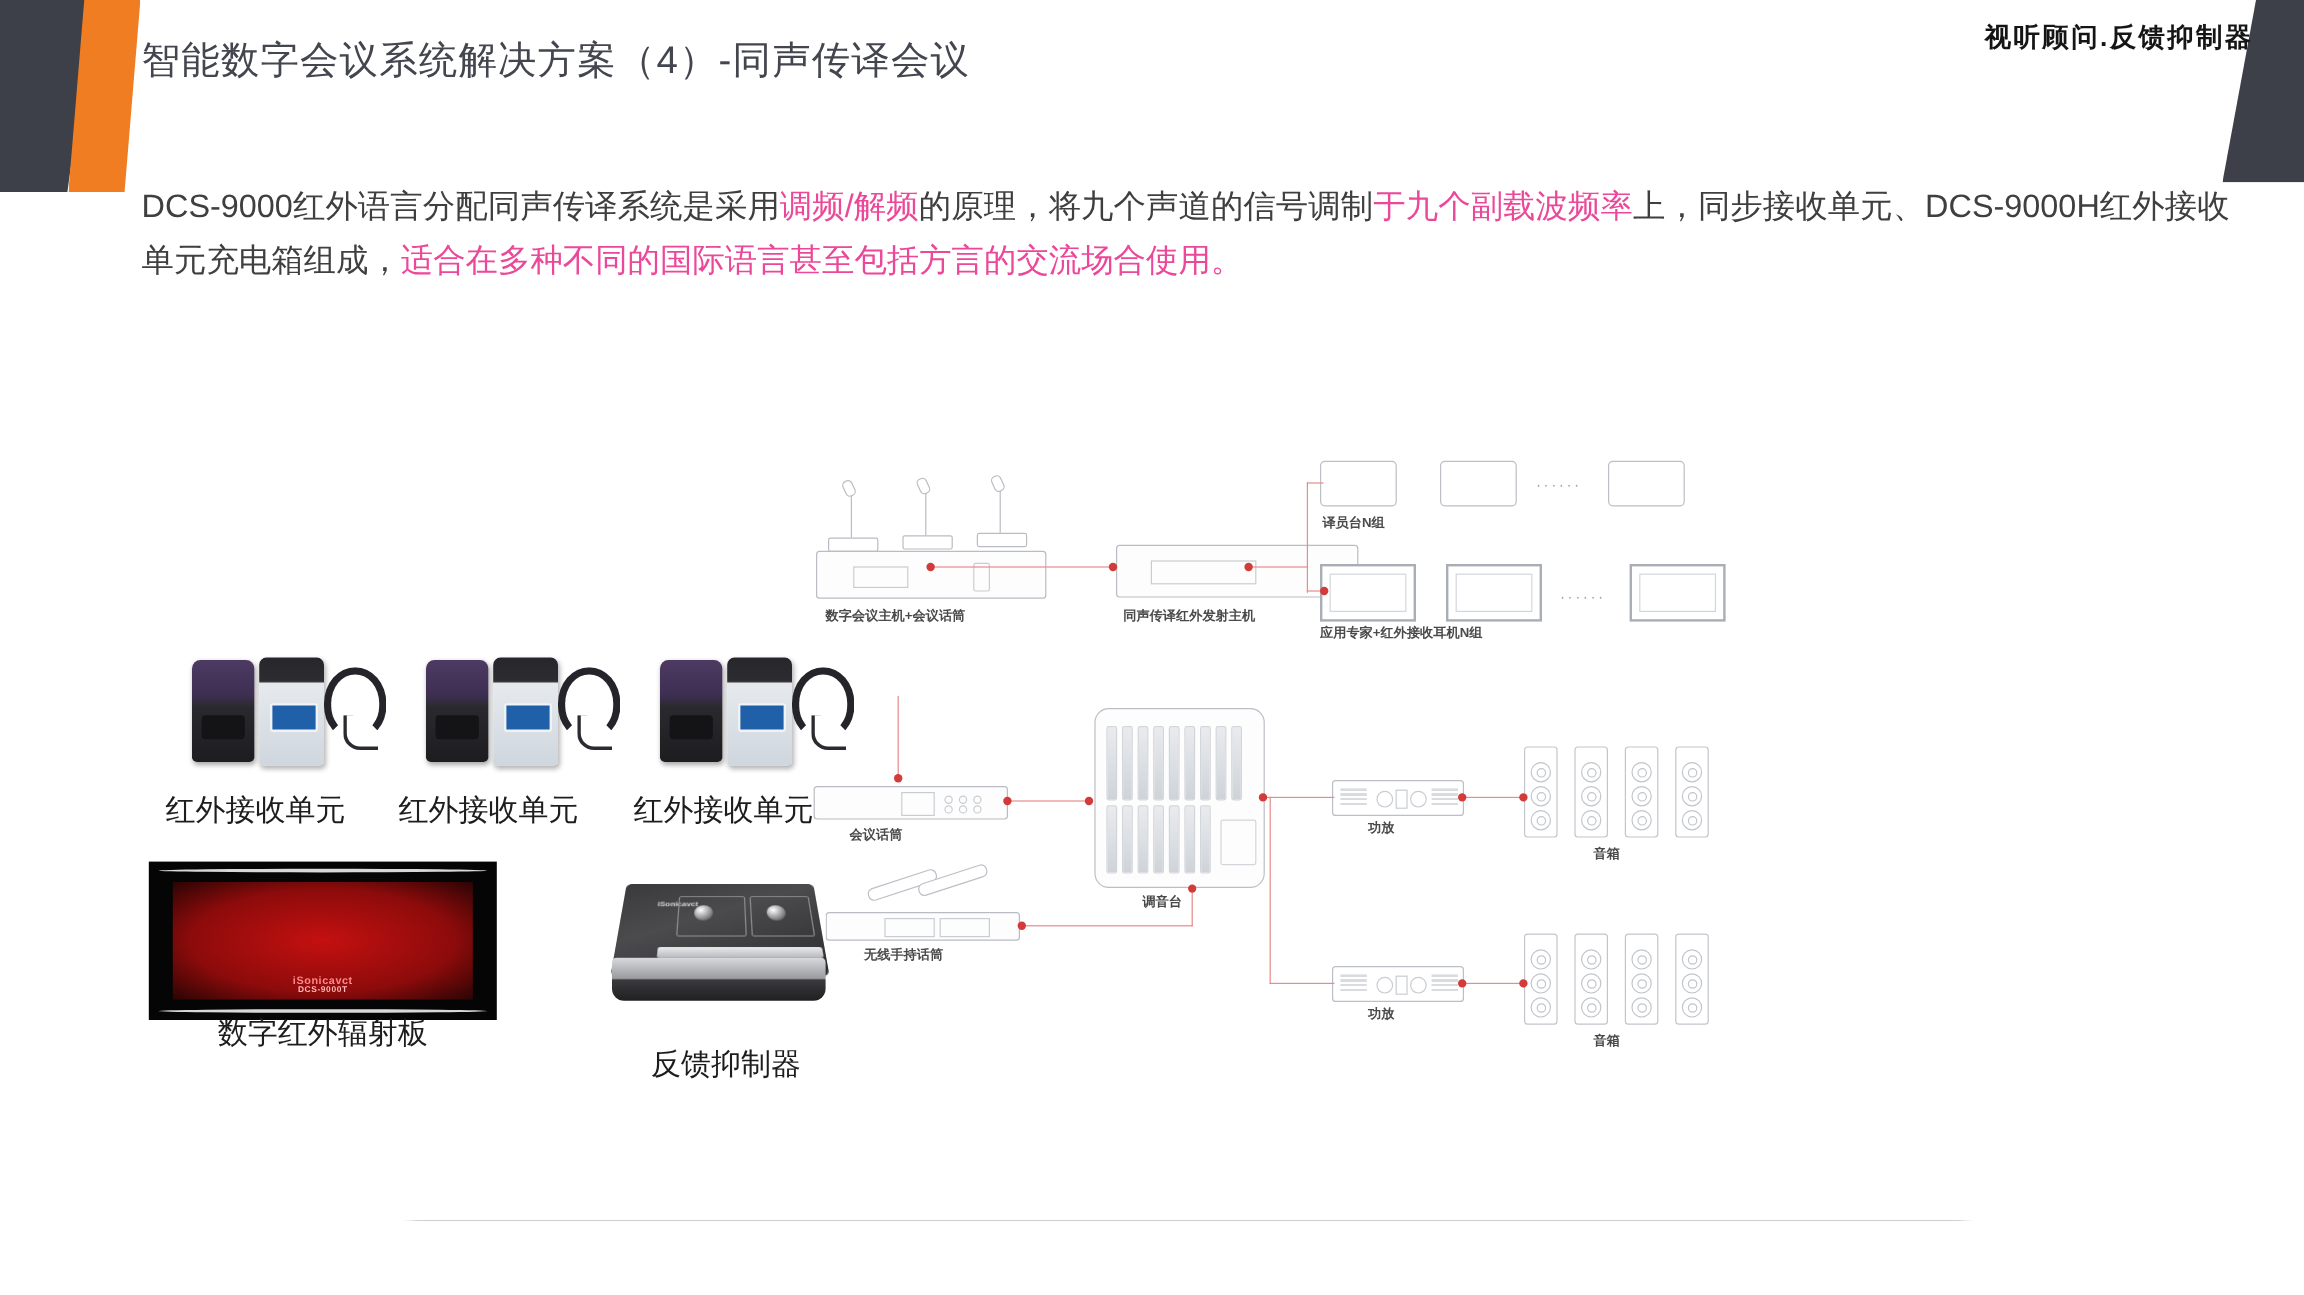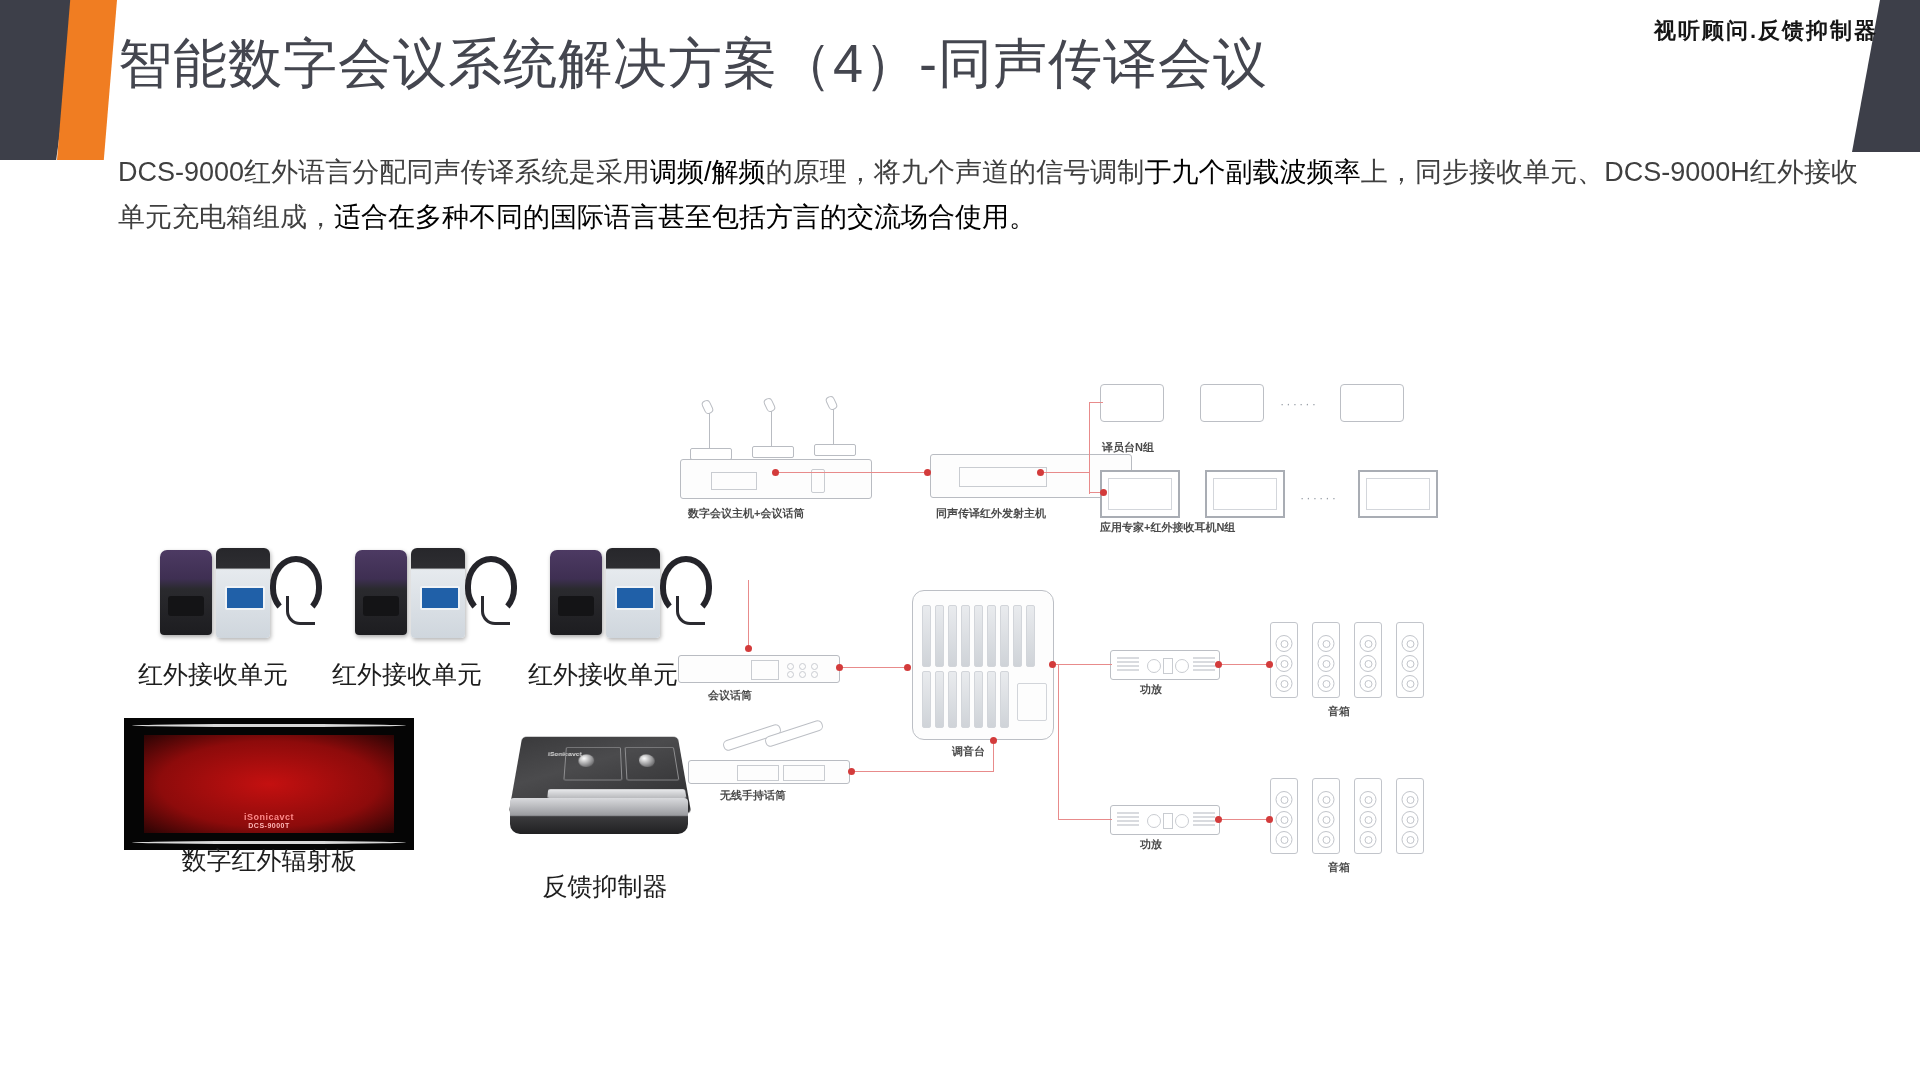--- a/index.html
+++ b/index.html
@@ -16,21 +16,21 @@
     background:#3d3f49;
     clip-path:polygon(0 0,100% 0,72% 100%,0 100%);
   }
   .hdr-orange{
     position:absolute;left:57px;top:0;width:60px;height:160px;
     background:#f07d22;
     clip-path:polygon(22% 0,100% 0,78% 100%,0 100%);
   }
   .title{
     position:absolute;left:118px;top:30px;
-    font-size:54px;line-height:1.25;color:#44464f;
+    font-size:32px;line-height:1.25;color:#44464f;
     letter-spacing:1px;white-space:nowrap;
   }
   
   .logo{
     position:absolute;right:20px;top:14px;
     width:268px;height:98px;text-align:center;
   }
   .logo-dark-wedge{
     position:absolute;right:-22px;top:-14px;width:70px;height:152px;
     background:#3d3f49;
@@ -49,21 +49,21 @@
     font-size:22px;font-weight:bold;color:#151515;
     letter-spacing:2px;margin-top:2px;
   }
   
   .para{
     position:absolute;left:118px;top:150px;width:1740px;
     font-size:27px;line-height:45px;color:#3f3f3f;
     text-align:justify;
   }
   .para p{margin:0 0 6px 0;}
-  .hl{color:#000000;}
+  .hl{color:#ec4899;}
   .hl-b{color:#e8820c;font-weight:bold;}
   
   .prod-row{position:absolute;left:150px;top:530px;width:560px;height:130px;}
   .prod-unit{position:absolute;width:160px;height:120px;}
   .rx-purple{
     position:absolute;left:10px;top:20px;width:52px;height:85px;border-radius:7px 7px 4px 4px;
     background:linear-gradient(180deg,#4d3a63 0%,#3e2f52 34%,#2a2a2e 46%,#1d1d20 100%);
     box-shadow:1px 2px 4px rgba(0,0,0,.35);
   }
   .rx-purple:after{
@@ -271,21 +271,21 @@
 
   <div class="dev" style="left:130px;top:-6px;width:200px;height:42px;">
     <div style="position:absolute;left:28px;top:12px;width:86px;height:18px;border:1px solid #c9ccd1;"></div>
   </div>
   <div class="dlabel" style="left:136px;top:46px;">同声传译红外发射主机</div>
 
   <div class="tdesk" style="left:300px;top:-76px;width:62px;height:36px;"></div>
   <div class="tdesk" style="left:400px;top:-76px;width:62px;height:36px;"></div>
   <div class="dots" style="left:480px;top:-64px;">······</div>
   <div class="tdesk" style="left:540px;top:-76px;width:62px;height:36px;"></div>
-  <div class="dlabel" style="left:302px;top:-32px;margin-top:12px;">译员台N组</div>
+  <div class="dlabel" style="left:302px;top:-32px;">译员台N组</div>
 
   <div class="ir-panel" style="left:300px;top:10px;width:76px;height:44px;"></div>
   <div class="ir-panel" style="left:405px;top:10px;width:76px;height:44px;"></div>
   <div class="dots" style="left:500px;top:30px;">······</div>
   <div class="ir-panel" style="left:558px;top:10px;width:76px;height:44px;"></div>
   <div class="dlabel" style="left:300px;top:60px;">应用专家+红外接收耳机N组</div>
 
   <div class="wire wire-h" style="left:-25px;top:12px;width:155px;"></div>
   <div class="node" style="left:-28px;top:9px;"></div>
   <div class="node" style="left:124px;top:9px;"></div>

